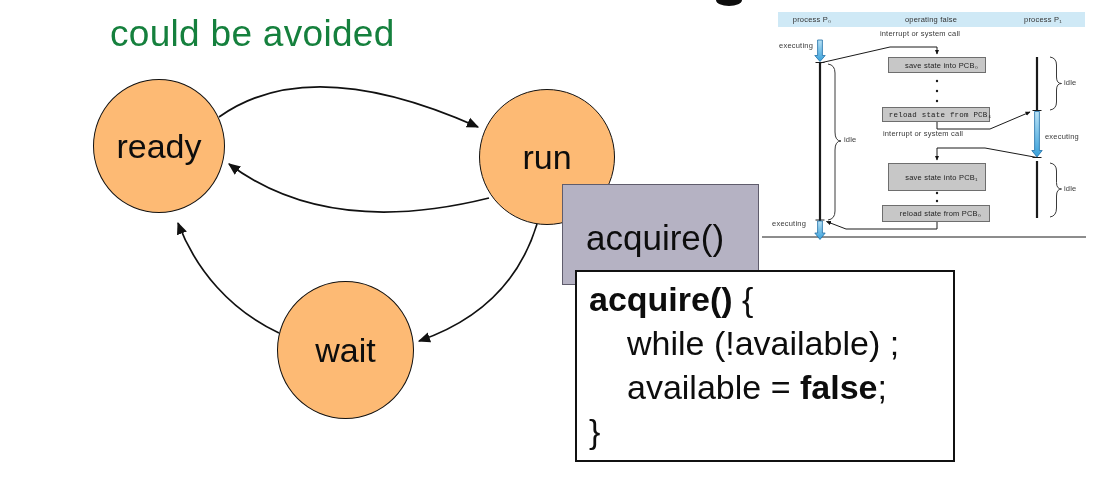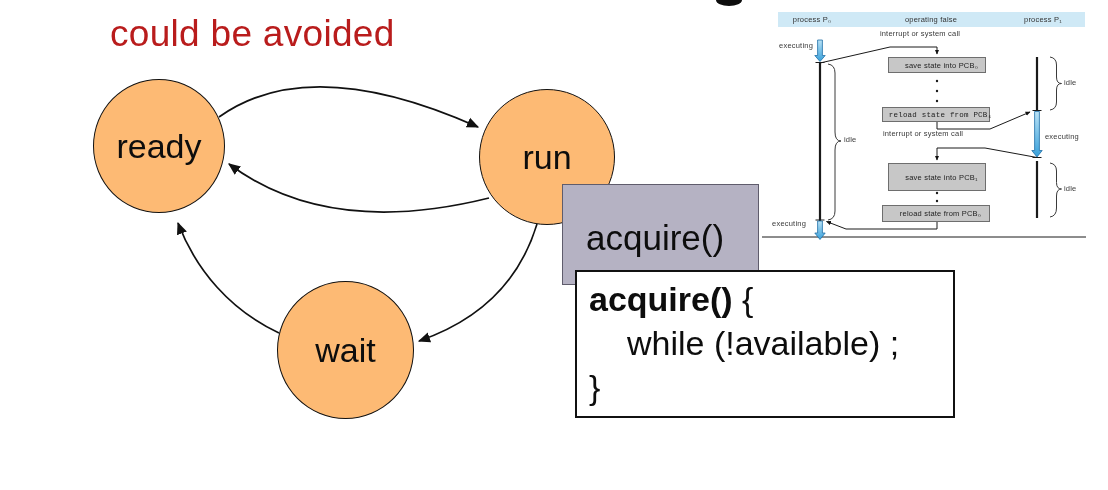--- a/index.html
+++ b/index.html
@@ -1,39 +1,39 @@
 <!DOCTYPE html>
 <html><head>
 <meta charset="utf-8">
 <style>
   html,body{margin:0;padding:0;background:#ffffff;}
   .stage{position:relative;width:1108px;height:490px;background:#fff;overflow:hidden;
          font-family:"Liberation Sans","DejaVu Sans",sans-serif;color:#111;}
 
   
-  .title{position:absolute;left:110px;top:13px;font-size:37px;letter-spacing:.3px;color:#b91c1c;}
+  .title{position:absolute;left:110px;top:13px;font-size:37px;letter-spacing:.3px;color:#15803d;}
   .frag{position:absolute;left:716px;top:0;width:26px;height:6px;background:#0d0d0d;
         border-radius:0 0 13px 13px / 0 0 6px 6px;}
 
   
   svg.arrows{position:absolute;left:0;top:0;z-index:2;}
   .state{position:absolute;z-index:3;border:1.7px solid #111;border-radius:50%;
          background:#fdba74;display:flex;align-items:center;justify-content:center;
          font-size:34px;color:#0d0d0d;box-sizing:border-box;}
   .s-ready{left:93px;top:79px;width:132px;height:134px;}
   .s-run{left:479px;top:89px;width:136px;height:136px;}
   .s-wait{left:277px;top:281px;width:137px;height:138px;}
 
   
   .acquire-tag{position:absolute;left:562px;top:184px;width:197px;height:101px;z-index:4;
                background:#b5b2c3;border:1.3px solid #5f5c6c;box-sizing:border-box;}
   .acquire-tag span{position:absolute;left:23px;top:33px;font-size:35px;color:#0d0d0d;}
 
   
-  .code-box{position:absolute;left:575px;top:270px;width:380px;height:148px;z-index:5;
+  .code-box{position:absolute;left:575px;top:270px;width:380px;height:192px;z-index:5;
             background:#fff;border:2px solid #111;box-sizing:border-box;
             padding:5px 0 0 12px;font-size:34px;line-height:44px;color:#0d0d0d;}
   .code-box .ind{padding-left:38px;}
   .code-box b{font-weight:bold;}
 
   
   .inset{position:absolute;left:760px;top:0;width:348px;height:250px;z-index:1;
          font-size:7.5px;letter-spacing:.2px;color:#3a3a3a;}
   .inset svg{position:absolute;left:0;top:0;}
   .band{position:absolute;left:18px;top:12px;width:307px;height:15px;background:#cfe9f6;}
@@ -77,20 +77,21 @@
     <span>wait</span>
   </div>
 
   <div class="acquire-tag">
     <span>acquire()</span>
   </div>
 
   <div class="code-box">
     <div><b>acquire()</b><span> {</span></div>
     <div class="ind">while (!available) ;</div>
+    <div class="ind"><span>available = </span><b>false</b><span>;</span></div>
     <div>}</div>
   </div>
 
   <div class="inset">
 
     <svg width="348" height="250" viewBox="0 0 348 250">
       <defs>
         <marker id="ah2" markerWidth="6" markerHeight="5" refX="4.5" refY="2.5" orient="auto">
           <path d="M0 0.3 L5 2.5 L0 4.7 Z" fill="#111"></path>
         </marker>

